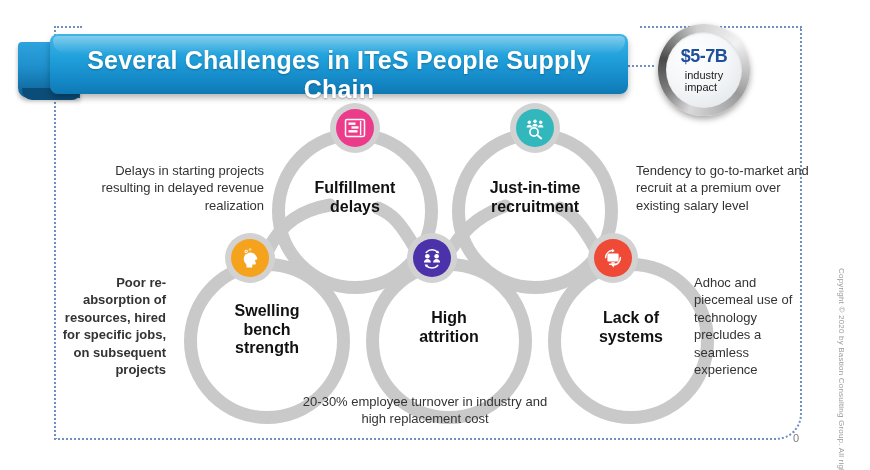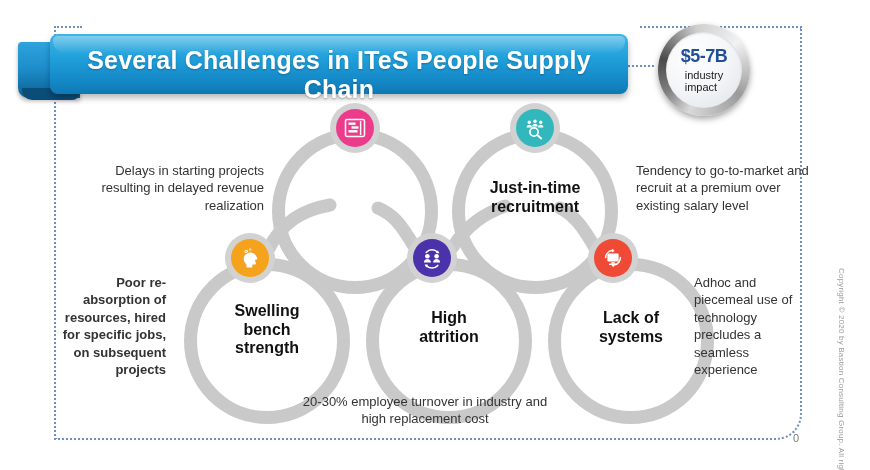--- a/index.html
+++ b/index.html
@@ -145,20 +145,26 @@
   <svg width="870" height="470" style="position:absolute;left:0;top:0;">
     <g fill="none" stroke="#c9c9c9" stroke-width="13" stroke-linecap="round">
       <path d="M 268 250 C 282 222 302 210 330 205"></path>
       <path d="M 415 248 C 400 222 392 214 378 208"></path>
       <path d="M 452 248 C 468 224 484 214 505 206"></path>
       <path d="M 596 250 C 582 224 572 214 560 208"></path>
     </g>
   </svg>
 
   <div class="ring" style="left:272px;top:128px;width:166px;height:166px;"></div>
+  <div class="ring-label" style="left:282px;top:168px;width:146px;height:60px;">
+    <div>
+      <span>Fulfillment</span><br>
+      <span>delays</span>
+    </div>
+  </div>
   <div class="icon-badge" style="left:336px;top:109px;background:#ed3b8c;">
     <svg width="24" height="24" viewBox="0 0 24 24">
       <rect x="2.5" y="3.5" width="19" height="17" rx="1.4" fill="none" stroke="#fff" stroke-width="1.5"></rect>
       <rect x="5.5" y="6.5" width="7" height="2.4" fill="#fff"></rect>
       <rect x="8.5" y="10.3" width="7" height="2.4" fill="#fff"></rect>
       <rect x="5.5" y="14.1" width="9" height="2.4" fill="#fff"></rect>
       <line x1="17.6" y1="5" x2="17.6" y2="19" stroke="#fff" stroke-width="1.4"></line>
     </svg>
   </div>
 

